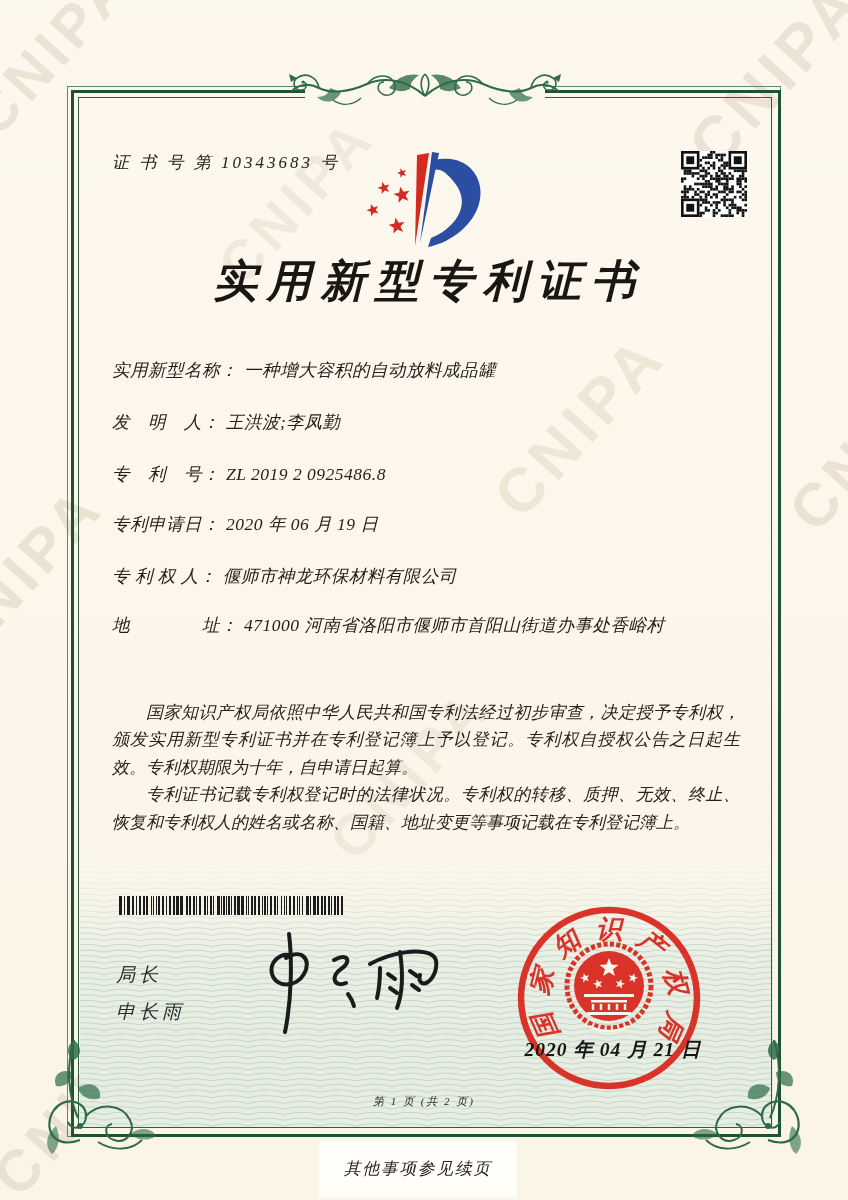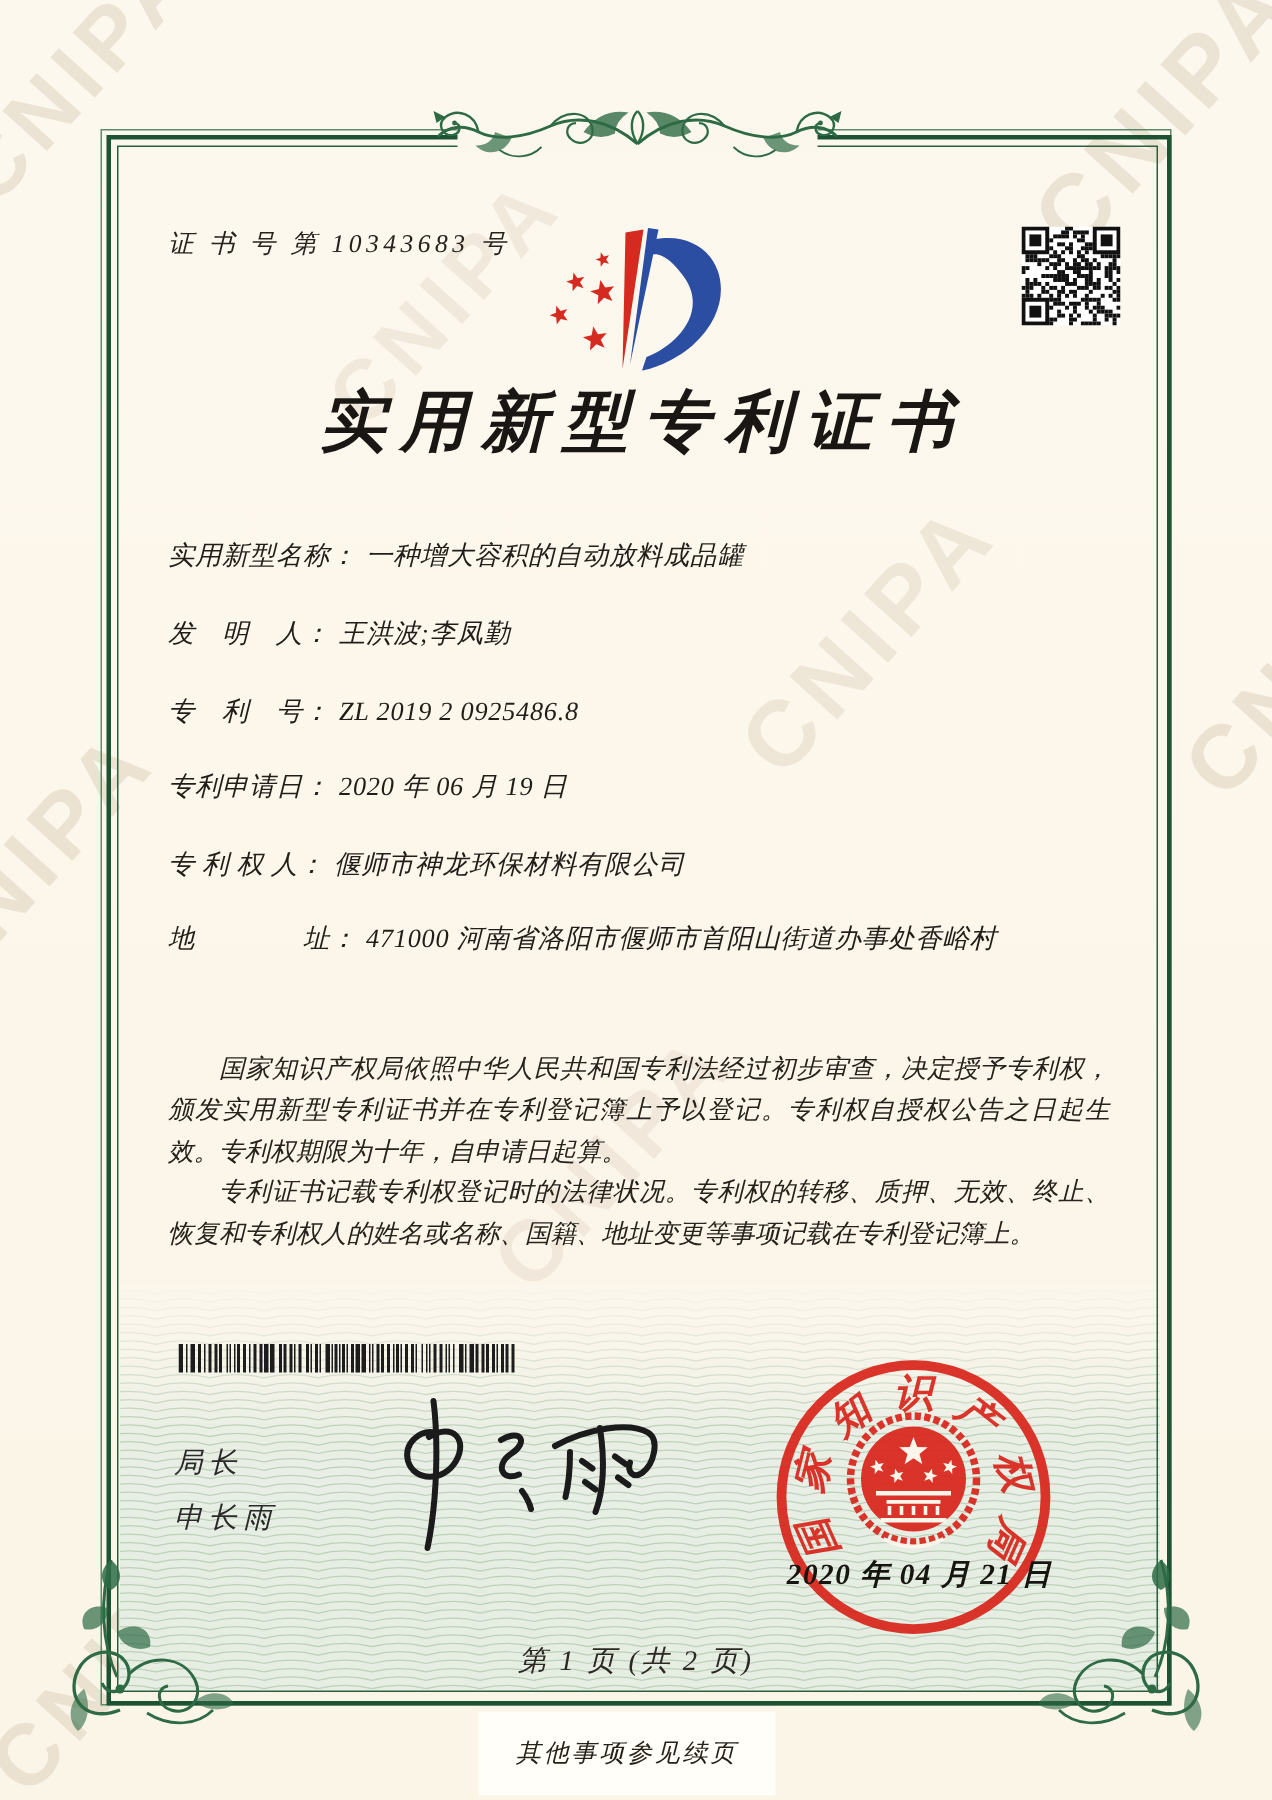--- a/index.html
+++ b/index.html
@@ -73,21 +73,21 @@
   .director-label{top:962px;}
   .director-name{top:999px;}
   .signature{position:absolute;left:230px;top:928px;}
   .seal{position:absolute;left:513px;top:902px;}
   .seal-date{
     position:absolute;left:503px;top:1036px;width:220px;text-align:center;
     font-size:19.5px;letter-spacing:1px;color:#17150f;font-weight:bold;
   }
   .pageinfo{
     position:absolute;left:0;top:1094px;width:848px;text-align:center;
-    font-size:19px;letter-spacing:2px;color:#2c2archa8;color:#2c2822;
+    font-size:11px;letter-spacing:2px;color:#2c2archa8;color:#2c2822;
   }
   .note{
     position:absolute;left:50%;top:1141px;transform:translateX(-50%);
     background:#fffef9;padding:17px 25px;
     font-size:16.5px;letter-spacing:2px;color:#262219;white-space:nowrap;
   }
 </style>
 </head>
 <body>
 

